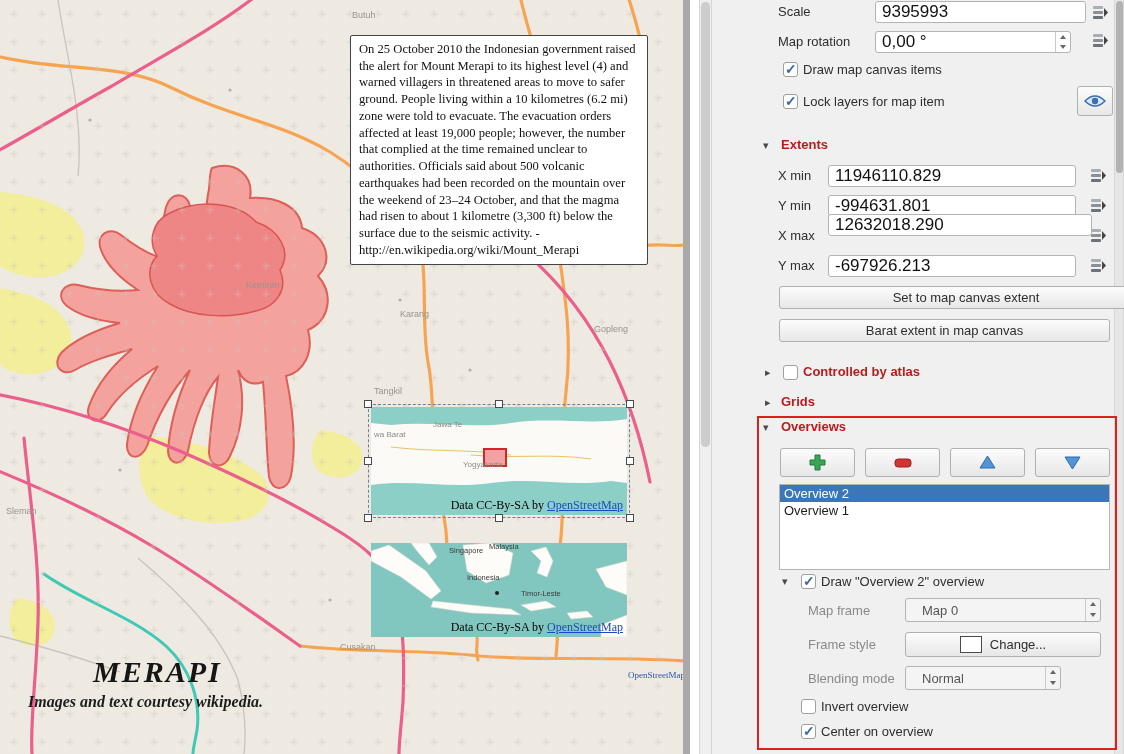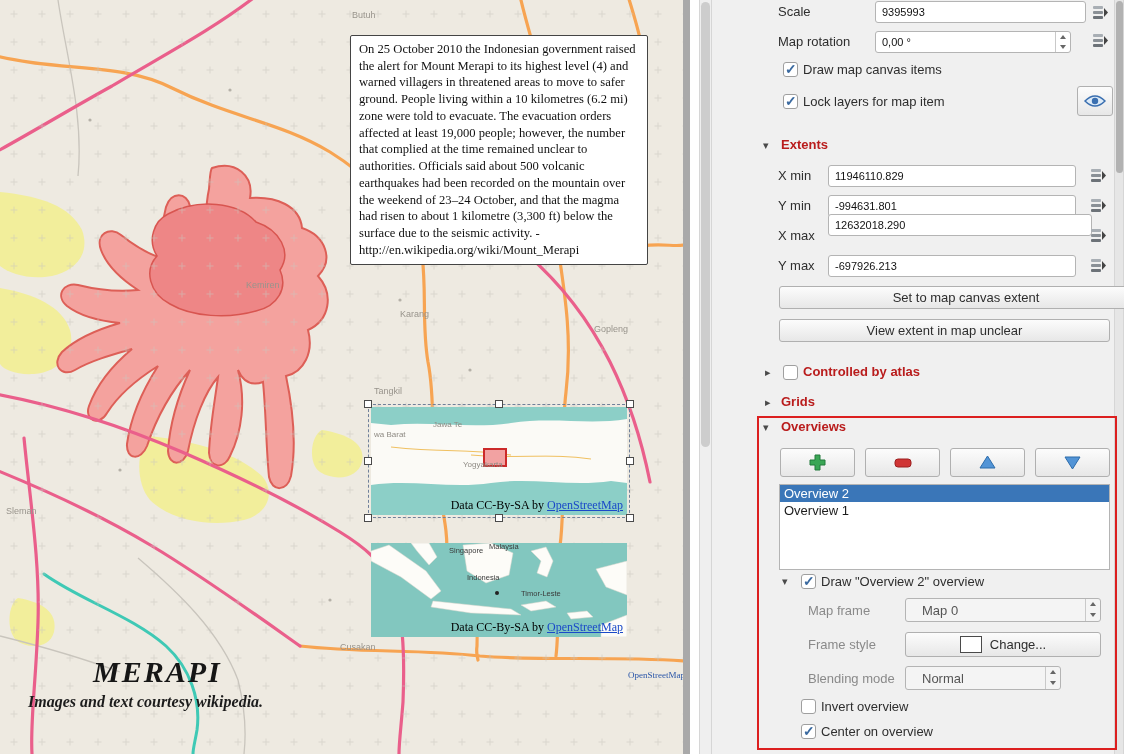--- a/index.html
+++ b/index.html
@@ -43,21 +43,21 @@
   #panel { position:absolute; left:712px; top:0; width:402px; height:754px; background:#f0f0f0; font-size:13px; color:#2e2e2e; }
   .p-lbl { position:absolute; color:#2e2e2e; }
   .p-lbl-gray { position:absolute; color:#8a8a8a; }
   .sec-title { position:absolute; font-weight:bold; color:#b91c1c; }
 
   .tri { position:absolute; width:12px; height:12px; color:#4a4a4a; font-size:11px; line-height:12px; }
   .tri-down::before { content:"▾"; }
   .tri-right::before { content:"▸"; }
 
   .input-box { position:absolute; height:22px; background:#ffffff; border:1px solid #b4b4b4;
-    border-radius:3px; padding:4px 6px; display:flex; align-items:center; font-size:11px; color:#111; }
+    border-radius:3px; padding:4px 6px; display:flex; align-items:center; font-size:17px; color:#111; }
 
   .spin-col { position:absolute; right:0; top:0; bottom:0; width:15px; border-left:1px solid #c9c9c9;
     display:flex; flex-direction:column; }
   .spin-up, .spin-down { flex:1; position:relative; }
   .spin-up::after { content:""; position:absolute; left:4px; top:3px; border-left:3.5px solid transparent;
     border-right:3.5px solid transparent; border-bottom:4px solid #666; }
   .spin-down::after { content:""; position:absolute; left:4px; top:3px; border-left:3.5px solid transparent;
     border-right:3.5px solid transparent; border-top:4px solid #666; }
 
   .chk { position:absolute; width:15px; height:15px; background:#fff; border:1px solid #9f9f9f;
@@ -350,21 +350,21 @@
     <div class="ovr-btn" style="left:375px; top:254px;">
       <svg width="17" height="17" viewBox="0 0 17 17">
           <rect x="1" y="2" width="10" height="3" rx="1" fill="#a8aeb4"></rect>
           <rect x="1" y="7" width="10" height="3" rx="1" fill="#8a9096"></rect>
           <rect x="1" y="12" width="10" height="3" rx="1" fill="#6c7278"></rect>
           <path d="M12,4 L16,8.5 L12,13 Z" fill="#444"></path>
         </svg>
     </div>
 
     <div class="qbtn" style="left:67px; top:286px; width:374px; height:23px;">Set to map canvas extent</div>
-    <div class="qbtn" style="left:67px; top:319px; width:331px; height:23px;">View extent in map unclear</div>
+    <div class="qbtn" style="left:67px; top:319px; width:331px; height:23px;">Barat extent in map canvas</div>
 
     <div class="tri tri-right" style="left:53px; top:366px;"></div>
     <div class="chk" style="left:71px; top:365px;"></div>
     <div class="sec-title" style="left:91px; top:364px;">Controlled by atlas</div>
 
     <div class="tri tri-right" style="left:53px; top:396px;"></div>
     <div class="sec-title" style="left:69px; top:394px;">Grids</div>
 
     <div class="red-box"></div>
 

